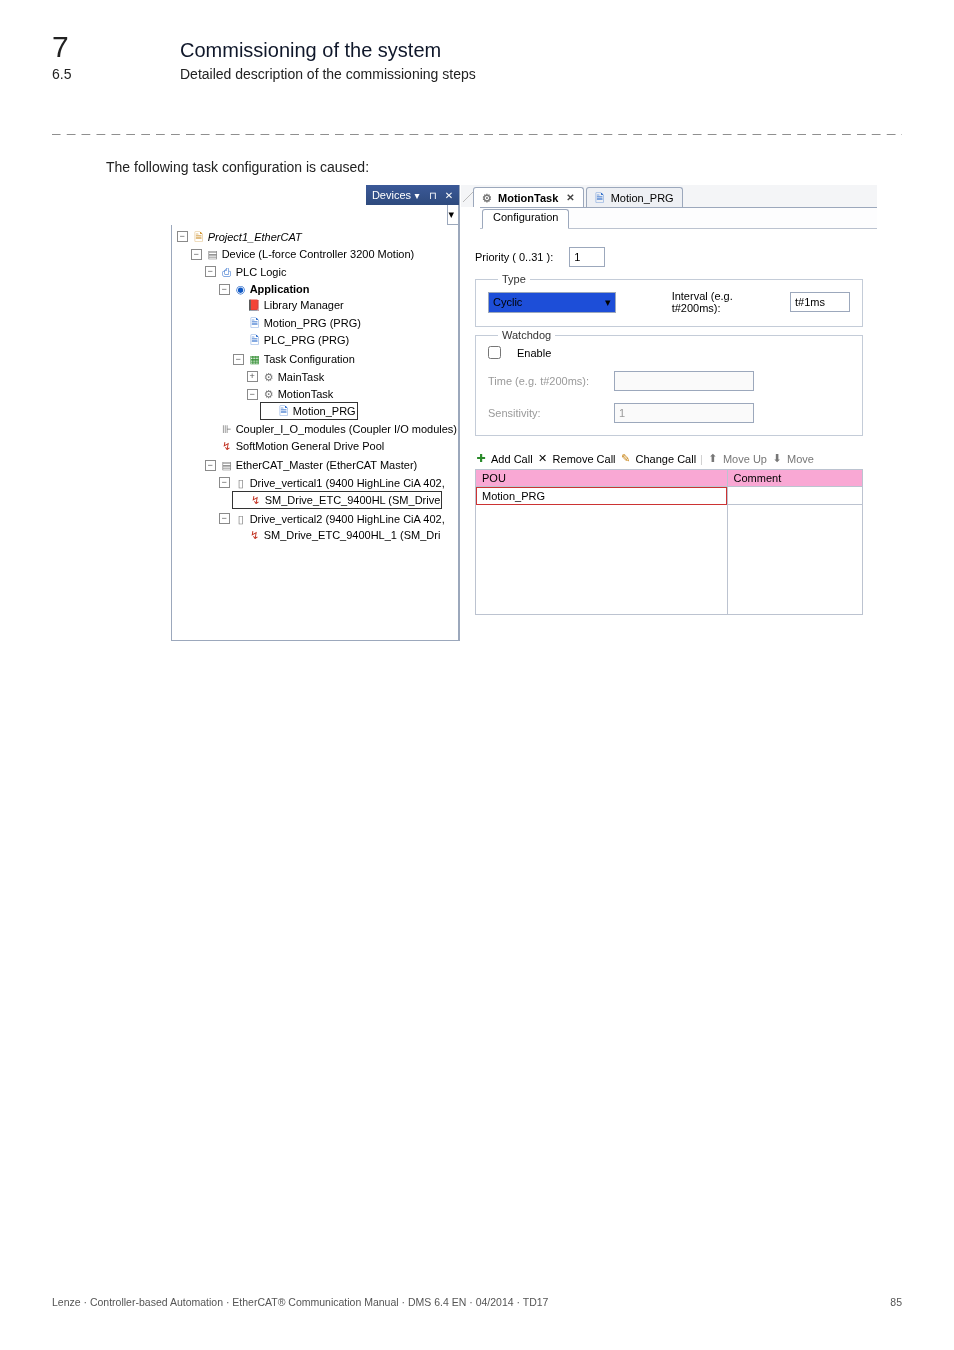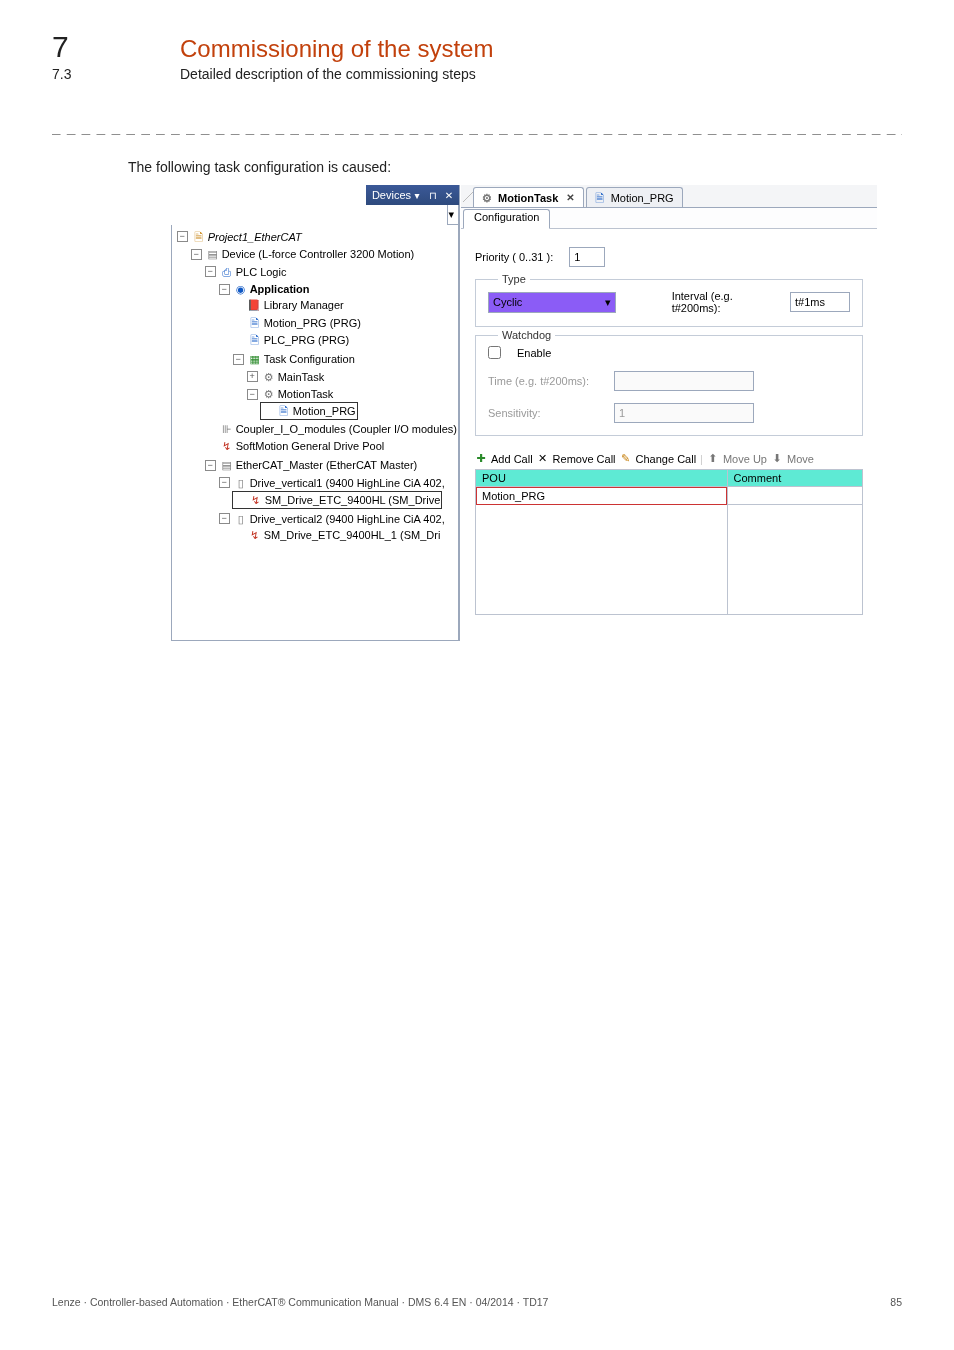--- a/index.html
+++ b/index.html
@@ -20,23 +20,23 @@
     gap: 58px;
     margin-bottom: 2px;
   }
   .chap-num {
     font-size: 30px;
     font-weight: 400;
     color: #222;
     width: 70px;
   }
   .chap-title {
-    font-size: 24px;
+    font-size: 20px;
     font-weight: 400;
-    color: #c2410c;
+    color: #0f172a;
   }
   .header-row2 {
     display: flex;
     align-items: baseline;
     gap: 58px;
     margin-bottom: 36px;
   }
   .section-num {
     font-size: 14px;
     color: #222;
@@ -50,21 +50,21 @@
     color: #888;
     font-size: 15px;
     letter-spacing: 1.2px;
     white-space: nowrap;
     overflow: hidden;
     margin-bottom: 24px;
   }
   .intro {
     font-size: 14px;
     color: #222;
-    margin-left: 76px;
+    margin-left: 54px;
     margin-bottom: 10px;
   }
   .screenshot {
     margin-left: 130px;
     width: 695px;
     height: 456px;
     display: flex;
     font-family: Tahoma, Arial, sans-serif;
     font-size: 11px;
   }
@@ -182,20 +182,21 @@
   .ftab.inactive { background: #eef0f4; font-weight: normal; }
   .xclose { color: #444; font-size: 10px; margin-left: 4px; }
   .subtabstrip {
     height: 22px;
     border-top: 1px solid #9ca8bc;
     border-bottom: 1px solid #bcc3d0;
     background: #fdfdfe;
     display: flex;
     align-items: flex-end;
     padding-left: 2px;
+    margin-left: 19px;
   }
   .subtab {
     height: 20px;
     border: 1px solid #9ca8bc;
     border-bottom: 1px solid #fff;
     background: #fff;
     padding: 1px 10px;
     font-size: 11px;
     border-radius: 3px 3px 0 0;
     position: relative;
@@ -234,21 +235,21 @@
     padding: 0 4px;
     font-size: 11px;
     color: #333;
   }
   .tselect {
     border: 1px solid #9ca8bc;
     height: 21px;
     width: 140px;
     padding: 0 4px;
     font-size: 11px;
-    background: #8b5cf6;
+    background: #1d4ed8;
     display: inline-flex;
     align-items: center;
     justify-content: space-between;
   }
   .dis { color: #9a9a9a; }
   .toolbar {
     display: flex;
     align-items: center;
     gap: 4px;
     font-size: 11px;
@@ -257,21 +258,21 @@
   }
   .toolbar .en { color: #000; }
   .tb-icon { display: inline-block; width: 12px; text-align: center; }
   .calltable {
     width: 100%;
     border-collapse: collapse;
     font-size: 11px;
   }
   .calltable th {
     border: 1px solid #bcc3d0;
-    background: #5eead4;
+    background: #f9a8d4;
     text-align: left;
     padding: 2px 6px;
     font-weight: normal;
   }
   .calltable td {
     border: 1px solid #bcc3d0;
     padding: 2px 6px;
     height: 18px;
     vertical-align: middle;
   }
@@ -294,21 +295,21 @@
 </style>
 </head>
 <body>
 
 <div class="page">
   <div class="header-row1">
     <div class="chap-num">7</div>
     <div class="chap-title">Commissioning of the system</div>
   </div>
   <div class="header-row2">
-    <div class="section-num">7.3</div>
+    <div class="section-num">6.5</div>
     <div class="section-title">Detailed description of the commissioning steps</div>
   </div>
   <div class="dash-line">_ _ _ _ _ _ _ _ _ _ _ _ _ _ _ _ _ _ _ _ _ _ _ _ _ _ _ _ _ _ _ _ _ _ _ _ _ _ _ _ _ _ _ _ _ _ _ _ _ _ _ _ _ _ _ _ _ _ _ _ _ _ _ _</div>
 
   <div class="intro">The following task configuration is caused:</div>
 
   <div class="screenshot">
 
     <div class="devices-panel">
       <div class="devices-header">

